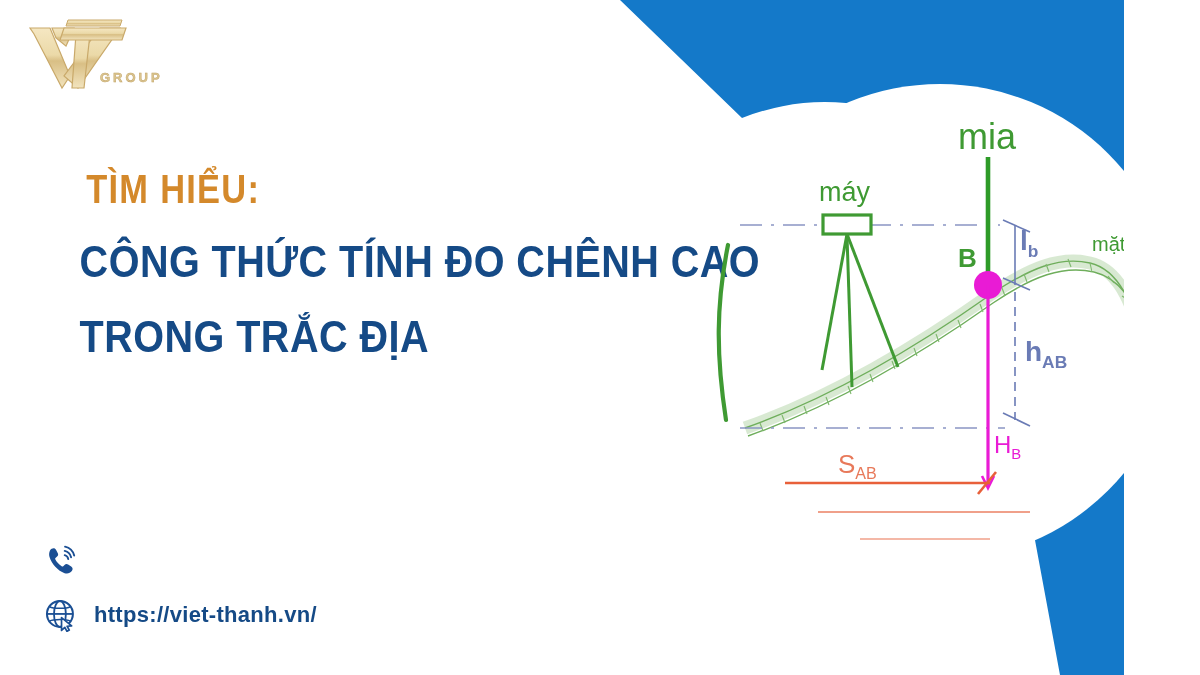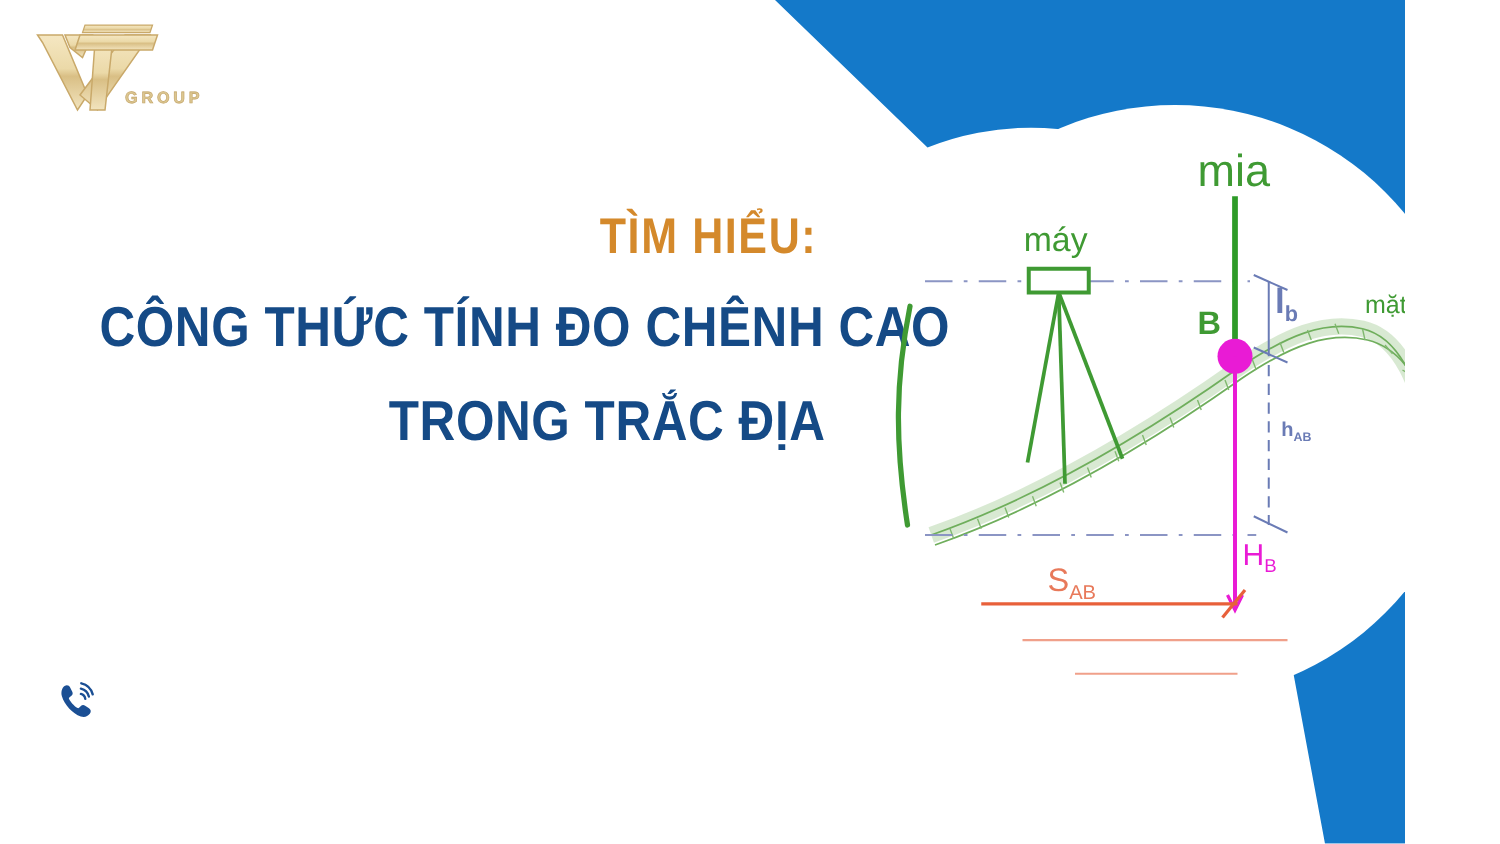--- a/index.html
+++ b/index.html
@@ -36,21 +36,21 @@
     width: 160px;
     height: 80px;
   }
 
   
   #headline {
     position: absolute;
     left: 40px;
     top: 168px;
     width: 660px;
-    text-align: right;
+    text-align: left;
   }
   .eyebrow {
     color: #D4892B;
     font-size: 40px;
     font-weight: 800;
     letter-spacing: 1.5px;
     font-stretch: condensed;
     transform: scaleX(0.86);
     transform-origin: center;
     line-height: 1.05;
@@ -180,20 +180,31 @@
                  L10.8,13.1 C10.4,13.4 10.4,13.9 10.7,14.5 C11.6,16.3 14.2,19.4 16.6,20.9
                  C17.2,21.3 17.7,21.3 18.1,20.9 L19.3,19.7 C20.3,18.7 21.5,18.5 22.7,19.3
                  L25.6,21.2 C27.1,22.2 27.4,23.9 26.2,25.5 C24.6,27.6 22.2,28.4 19.4,27.5
                  C13.2,25.5 7,18.6 5.2,12.3 C4.3,9.2 5.2,5.7 7.2,4.5 Z" fill="#1B4F94"></path>
         <path d="M19.5,6.5 A8,8 0 0 1 25.5,12.5" fill="none" stroke="#1B4F94" stroke-width="1.8" stroke-linecap="round"></path>
         <path d="M19.5,10.5 A4.5,4.5 0 0 1 22.8,14.2" fill="none" stroke="#1B4F94" stroke-width="1.8" stroke-linecap="round"></path>
         <path d="M19.8,2.5 A11.6,11.6 0 0 1 28.4,10.8" fill="none" stroke="#1B4F94" stroke-width="1.8" stroke-linecap="round"></path>
       </svg>
     </div>
 
+    <div class="contact-row">
+      <svg class="contact-icon" viewBox="0 0 32 32">
+        <circle cx="15" cy="15" r="12.2" fill="none" stroke="#1B4F94" stroke-width="1.9"></circle>
+        <ellipse cx="15" cy="15" rx="5.6" ry="12.2" fill="none" stroke="#1B4F94" stroke-width="1.7"></ellipse>
+        <line x1="2.8" y1="15" x2="27.2" y2="15" stroke="#1B4F94" stroke-width="1.7"></line>
+        <path d="M5.2,8.2 C9,10.2 21,10.2 24.8,8.2" fill="none" stroke="#1B4F94" stroke-width="1.5"></path>
+        <path d="M5.2,21.8 C9,19.8 21,19.8 24.8,21.8" fill="none" stroke="#1B4F94" stroke-width="1.5"></path>
+        <path d="M16.5,18.5 L16.5,30.5 L19.6,27.6 L21.6,31.4 L23.8,30.2 L21.8,26.6 L26,26.2 Z" fill="#FFFFFF" stroke="#1B4F94" stroke-width="1.6" stroke-linejoin="round"></path>
+      </svg>
+      <span class="contact-text">https://viet-thanh.vn/</span>
+    </div>
 
   </div>
 
   <div id="diagram">
     <svg viewBox="0 0 500 470" width="500" height="470">
       <defs>
         <pattern id="hatchband" width="9" height="9" patternUnits="userSpaceOnUse" patternTransform="rotate(30)">
           <rect width="9" height="9" fill="none"></rect>
           <line x1="0" y1="0" x2="0" y2="9" stroke="#A8CC96" stroke-width="1.1"></line>
         </pattern>
@@ -277,20 +288,20 @@
     <div class="dg-label lbl-green" style="left:258px; top:36px; font-size:36px;">mia</div>
 
     <div class="dg-label lbl-green" style="left:119px; top:97px; font-size:27px;">máy</div>
 
     <div class="dg-label lbl-green" style="left:392px; top:153px; font-size:20px;">mặt</div>
 
     <div class="dg-label lbl-green" style="left:258px; top:163px; font-size:26px; font-weight:600;">B</div>
 
     <div class="dg-label lbl-blue" style="left:320px; top:145px; font-size:28px; font-weight:700;"><span>l</span><span class="sub">b</span></div>
 
-    <div class="dg-label lbl-blue" style="left:325px; top:256px; font-size:16px; font-weight:700;"><span>h</span><span class="sub">AB</span></div>
+    <div class="dg-label lbl-blue" style="left:325px; top:256px; font-size:28px; font-weight:700;"><span>h</span><span class="sub">AB</span></div>
 
     <div class="dg-label lbl-magenta" style="left:294px; top:351px; font-size:24px; font-weight:400;"><span>H</span><span class="sub">B</span></div>
 
     <div class="dg-label lbl-orange" style="left:138px; top:369px; font-size:26px; font-weight:400;"><span>S</span><span class="sub">AB</span></div>
   </div>
 
 </div>
 
 </body></html>

